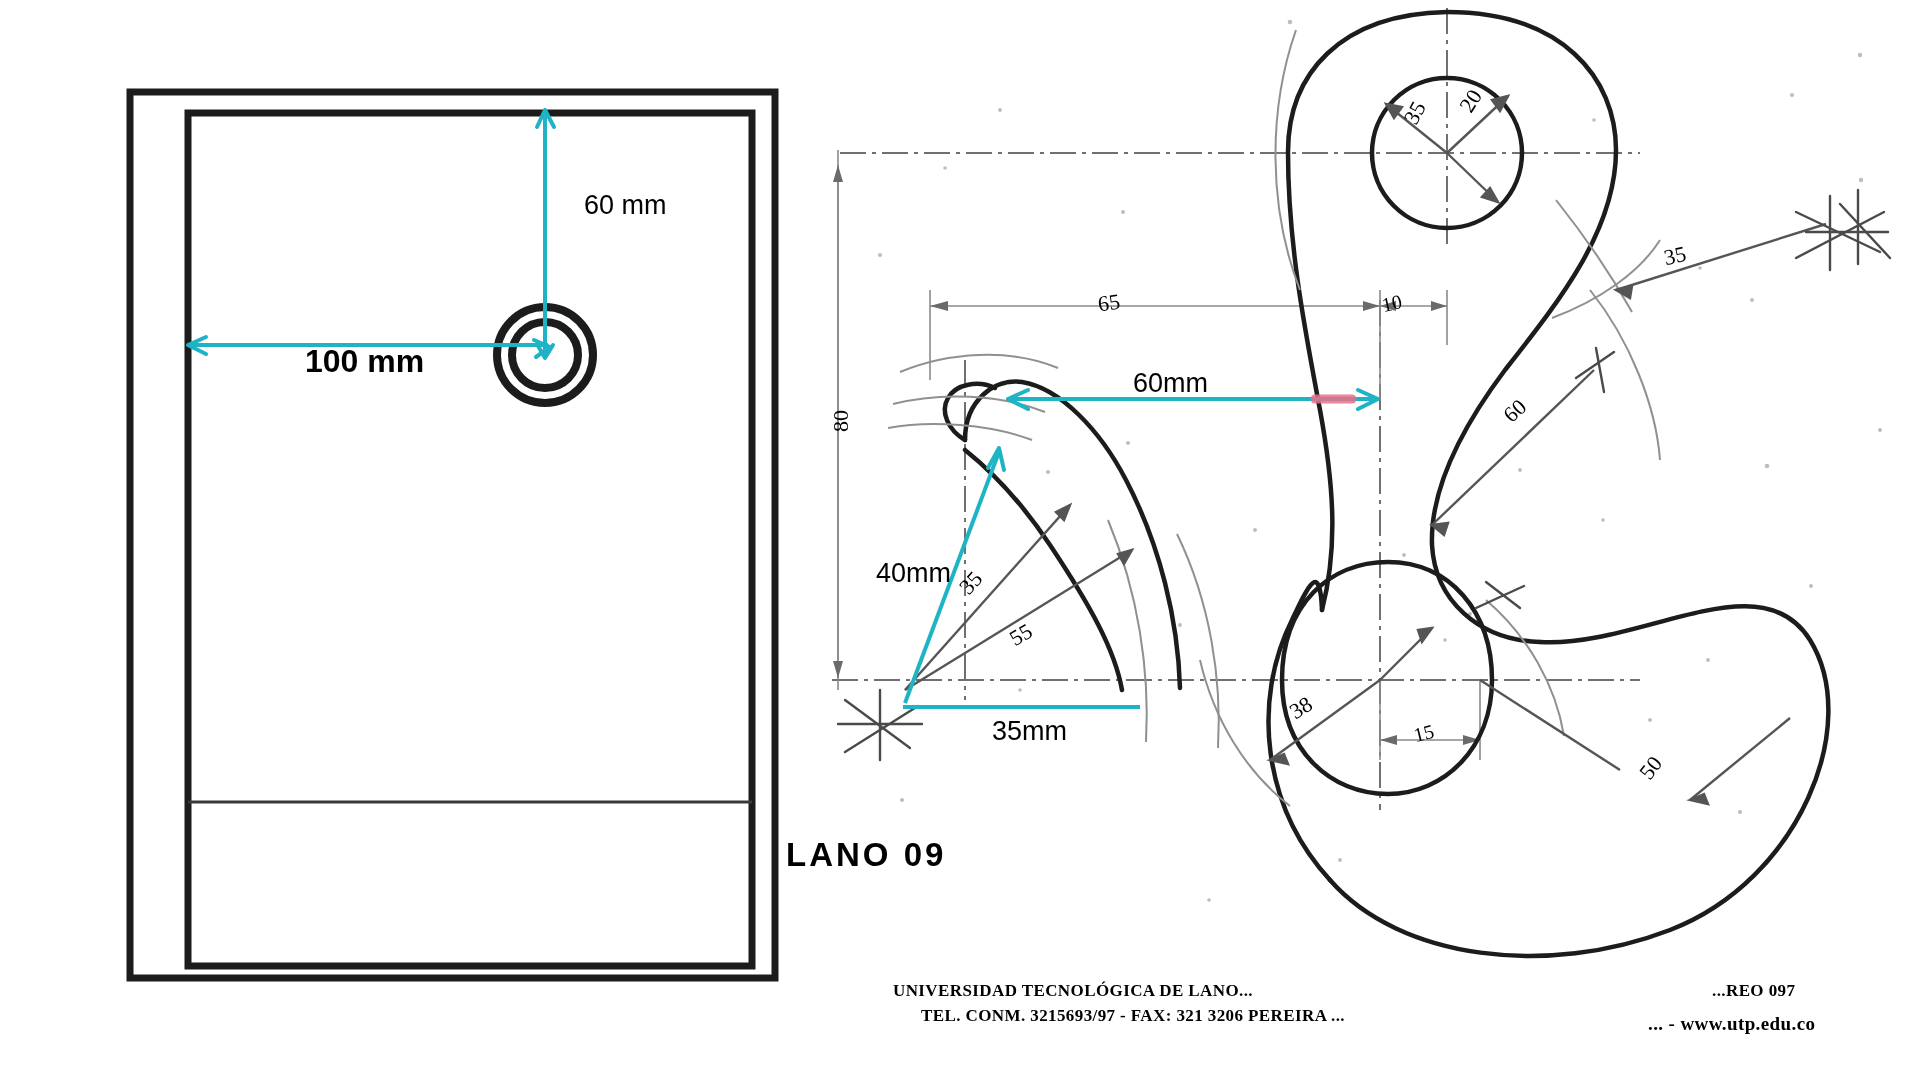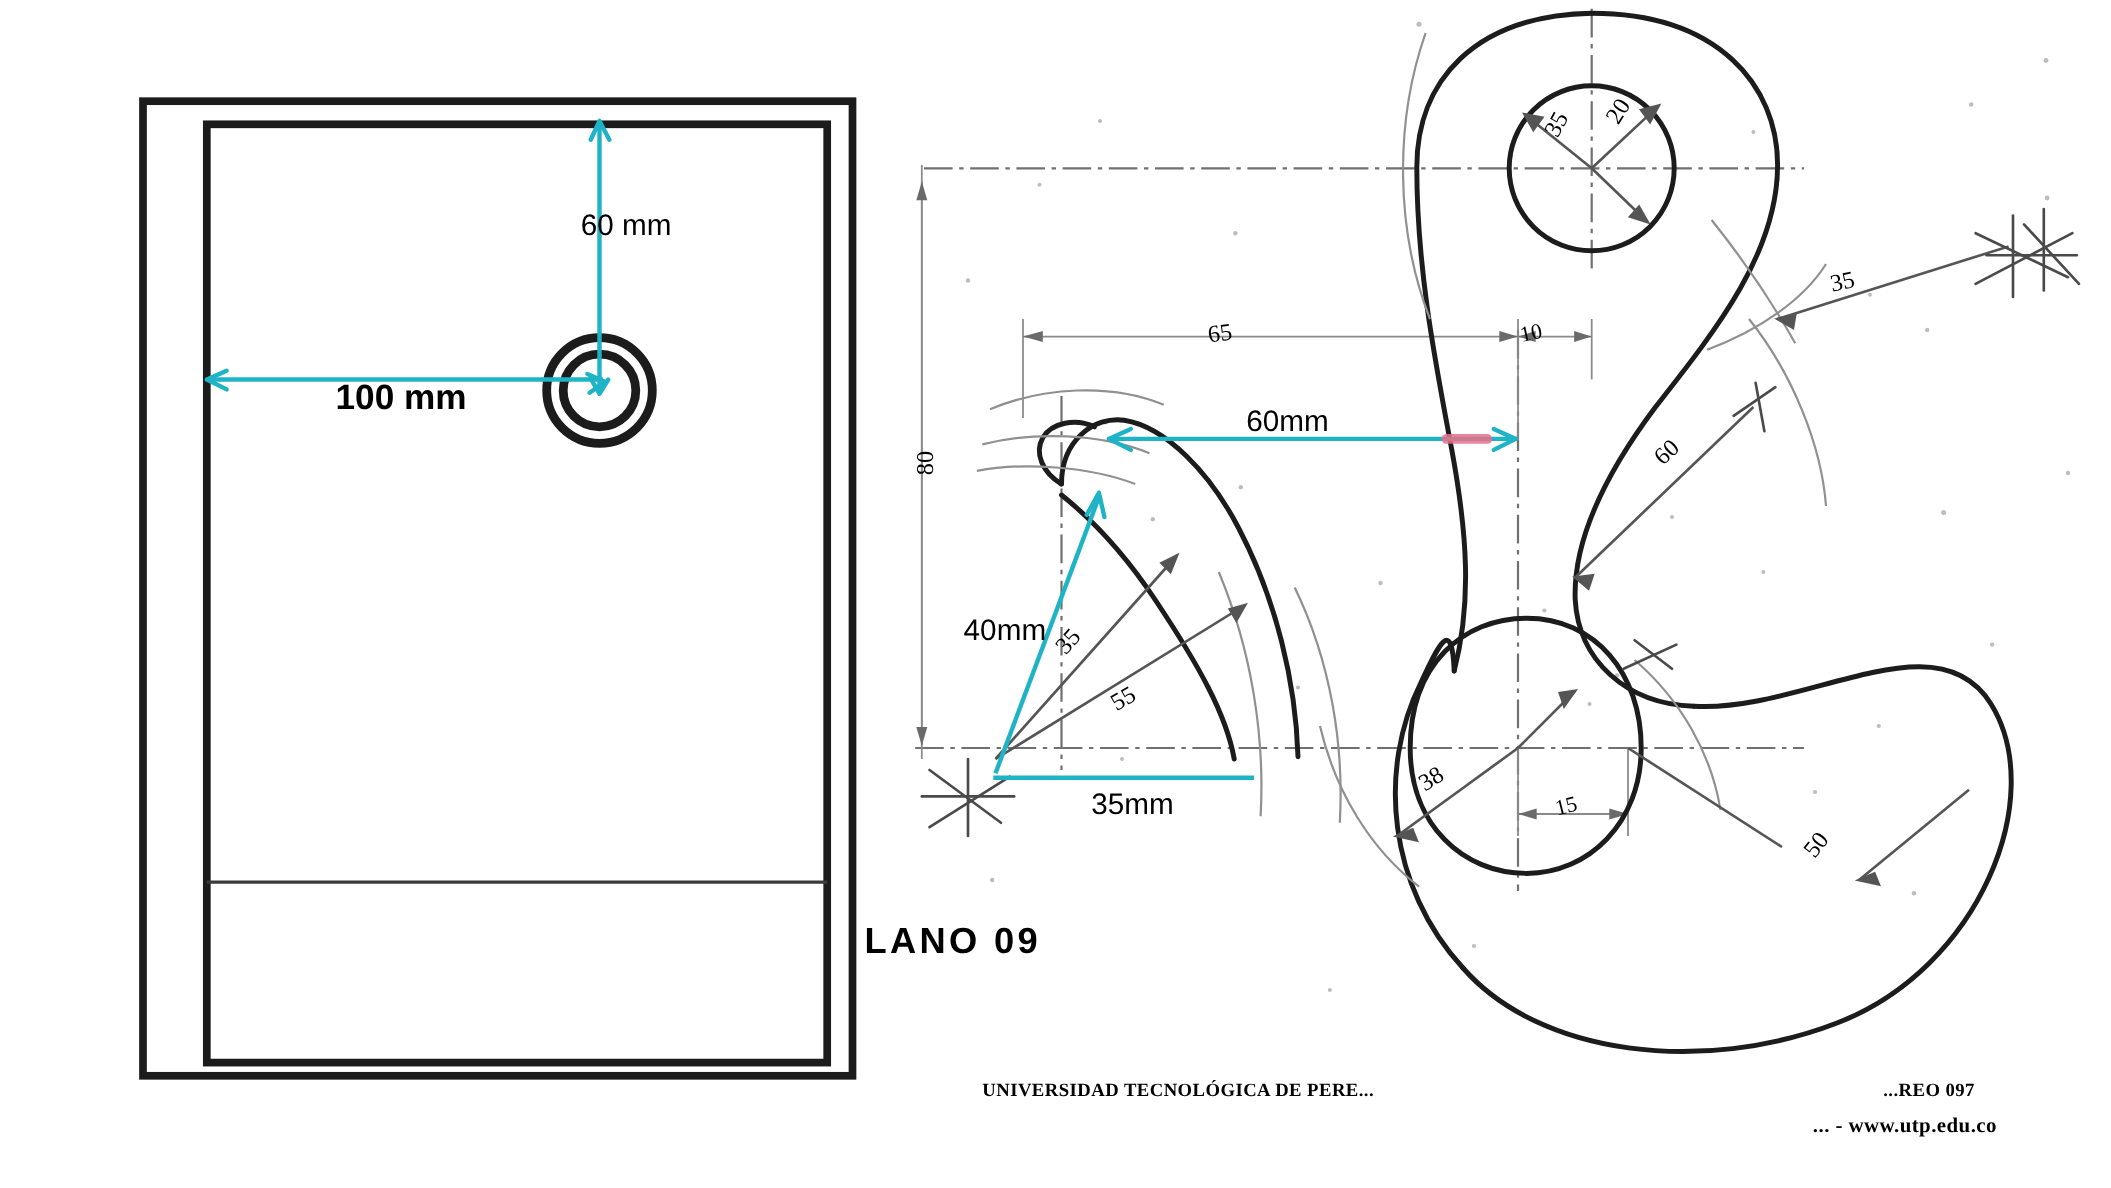--- a/index.html
+++ b/index.html
@@ -217,21 +217,21 @@
 
       <line x1="905" y1="703" x2="999" y2="452" stroke="#1fb3c6" stroke-width="4"></line>
       <path d="M999 448 L988 468 M999 448 L1004 470" fill="none" stroke="#1fb3c6" stroke-width="4" stroke-linecap="round"></path>
 
       <line x1="903" y1="707" x2="1140" y2="707" stroke="#1fb3c6" stroke-width="4"></line>
     </g>
 
   </svg>
   </div>
 
-  <div class="panel dimlabel" style="left:528px;top:190px;font-size:27px;">60 mm</div>
+  <div class="panel dimlabel" style="left:584px;top:190px;font-size:27px;">60 mm</div>
 
   <div class="panel dimlabel" style="left:305px;top:343px;font-size:32px;font-weight:bold;">100 mm</div>
 
   <div class="panel dimlabel" style="left:1133px;top:368px;font-size:27px;text-align:right;">60mm</div>
 
   <div class="panel dimlabel" style="left:876px;top:558px;font-size:27px;">40mm</div>
 
   <div class="panel dimlabel" style="left:992px;top:716px;font-size:27px;">35mm</div>
 
   <div class="panel radlabel" style="left:1404px;top:100px;font-size:22px;transform:rotate(-62deg);">35</div>
@@ -253,20 +253,21 @@
   <div class="panel radlabel" style="left:1290px;top:695px;font-size:22px;transform:rotate(-32deg);">38</div>
 
   <div class="panel radlabel" style="left:1414px;top:722px;font-size:20px;transform:rotate(-14deg);">15</div>
 
   <div class="panel radlabel" style="left:1640px;top:755px;font-size:22px;transform:rotate(-52deg);">50</div>
 
   <div class="panel radlabel" style="left:830px;top:408px;font-size:22px;transform:rotate(-90deg);">80</div>
 
   <div class="panel handtext" style="left:786px;top:836px;font-size:33px;letter-spacing:3px;font-weight:600;text-align:right;">LANO 09</div>
 
-  <div class="panel scantext" style="left:893px;top:981px;font-size:17px;letter-spacing:0.4px;font-weight:700;">UNIVERSIDAD TECNOLÓGICA DE PERE...</div>
-
+  <div class="panel scantext" style="left:893px;top:981px;font-size:17px;letter-spacing:0.4px;font-weight:700;">UNIVERSIDAD TECNOLÓGICA DE LANO...</div>
+
+  <div class="panel scantext" style="left:921px;top:1006px;font-size:17px;letter-spacing:0.4px;font-weight:700;">TEL. CONM. 3215693/97 - FAX: 321 3206  PEREIRA ...</div>
 
   <div class="panel scantext" style="left:1688px;top:981px;font-size:17px;letter-spacing:0.4px;font-weight:700;margin-left:24px;">...REO 097</div>
 
   <div class="panel scantext" style="left:1648px;top:1013px;font-size:19px;letter-spacing:0.4px;font-weight:700;">... - www.utp.edu.co</div>
 
 </div>
 
 </body></html>

